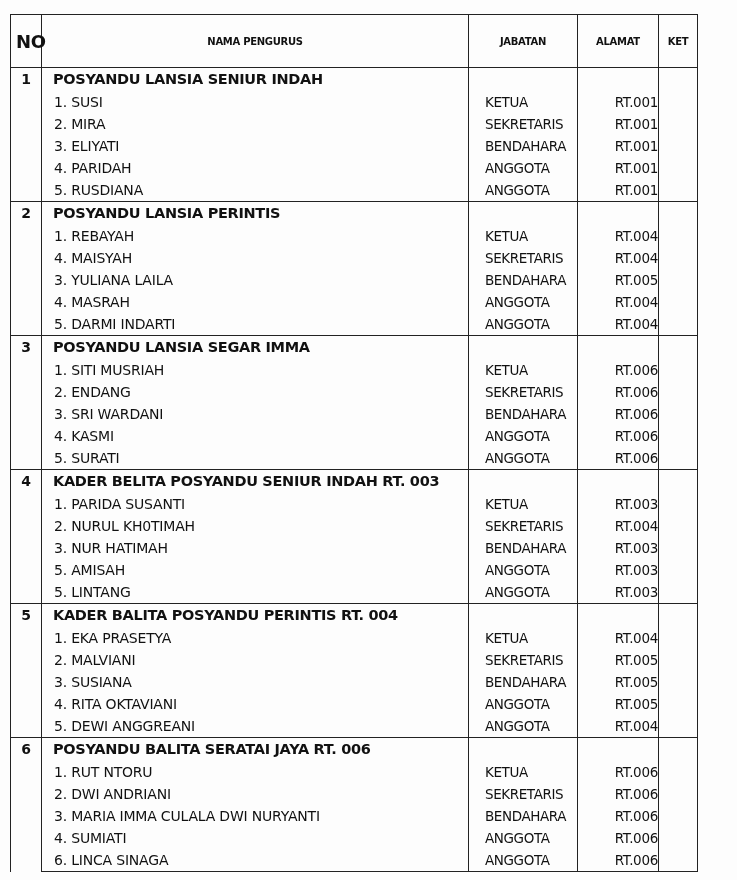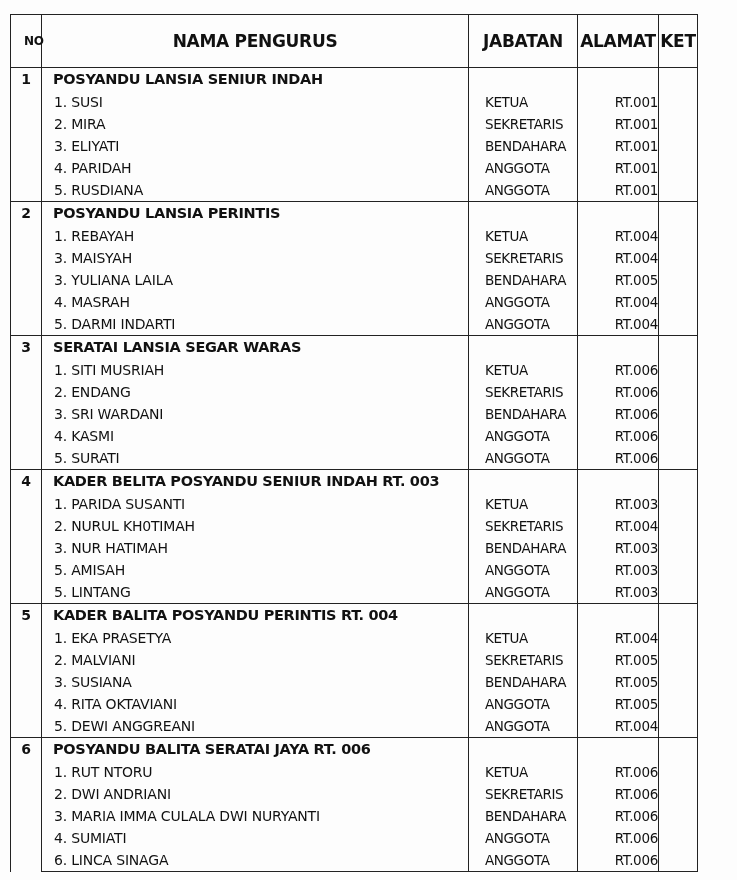--- a/index.html
+++ b/index.html
@@ -1,22 +1,22 @@
 <!DOCTYPE html>
 <html><head>
   <meta charset="utf-8">
   <style>
     html, body { margin: 0; padding: 0; background: #fdfdfd; }
     body { width: 737px; height: 880px; position: relative; overflow: hidden;
       font-family: "DejaVu Sans", sans-serif; color: #111; }
     .sheet { position: absolute; left: 10px; top: 14px; width: 687px; }
     table { border-collapse: collapse; width: 687px; table-layout: fixed; }
     th, td { border-left: 1.5px solid #222; border-right: 1.5px solid #222; padding: 0; vertical-align: top; }
-    thead th { border: 1.5px solid #222; height: 52px; font-size: 17px; font-weight: bold; vertical-align: middle; letter-spacing: -0.3px; }
-    thead th.no { font-size: 12px; text-align: left; padding-left: 13px; margin-top: 20px; }
+    thead th { border: 1.5px solid #222; height: 52px; font-size: 10px; font-weight: bold; vertical-align: middle; letter-spacing: -0.3px; }
+    thead th.no { font-size: 18px; text-align: left; padding-left: 5px; margin-top: 20px; }
     col.c-no { width: 31px; }
     col.c-name { width: 427px; }
     col.c-jab { width: 109px; }
     col.c-alamat { width: 81px; }
     col.c-ket { width: 39px; }
     tbody.group td { border-bottom: 1.5px solid #222; }
     tbody.group tr.head td { border-top: 1.5px solid #222; }
     .no-cell { font-weight: bold; font-size: 14px; text-align: center; padding-top: 3px; }
     .group-title { font-weight: bold; font-size: 14.5px; padding: 3px 0 0 11px; height: 20px; letter-spacing: -0.3px; margin-top: 39px; }
     .member { font-size: 14px; padding-left: 12px; height: 22px; line-height: 22px; letter-spacing: -0.2px; }
@@ -95,21 +95,21 @@
           <td></td>
           <td></td>
         </tr>
         <tr class="row">
           <td class="member">1. REBAYAH</td>
           <td class="jab">KETUA</td>
           <td class="alamat">RT.004</td>
           <td class="ket"></td>
         </tr>
         <tr class="row">
-          <td class="member">3. MAISYAH</td>
+          <td class="member">4. MAISYAH</td>
           <td class="jab">SEKRETARIS</td>
           <td class="alamat">RT.004</td>
           <td class="ket"></td>
         </tr>
         <tr class="row">
           <td class="member">3. YULIANA LAILA</td>
           <td class="jab">BENDAHARA</td>
           <td class="alamat">RT.005</td>
           <td class="ket"></td>
         </tr>
@@ -122,21 +122,21 @@
         <tr class="row">
           <td class="member">5. DARMI INDARTI</td>
           <td class="jab">ANGGOTA</td>
           <td class="alamat">RT.004</td>
           <td class="ket"></td>
         </tr>
       </tbody>
       <tbody class="group">
         <tr class="head">
           <td class="no-cell" rowspan="6">3</td>
-          <td class="group-title">SERATAI LANSIA SEGAR WARAS</td>
+          <td class="group-title">POSYANDU LANSIA SEGAR IMMA</td>
           <td></td>
           <td></td>
           <td></td>
         </tr>
         <tr class="row">
           <td class="member">1. SITI MUSRIAH</td>
           <td class="jab">KETUA</td>
           <td class="alamat">RT.006</td>
           <td class="ket"></td>
         </tr>

